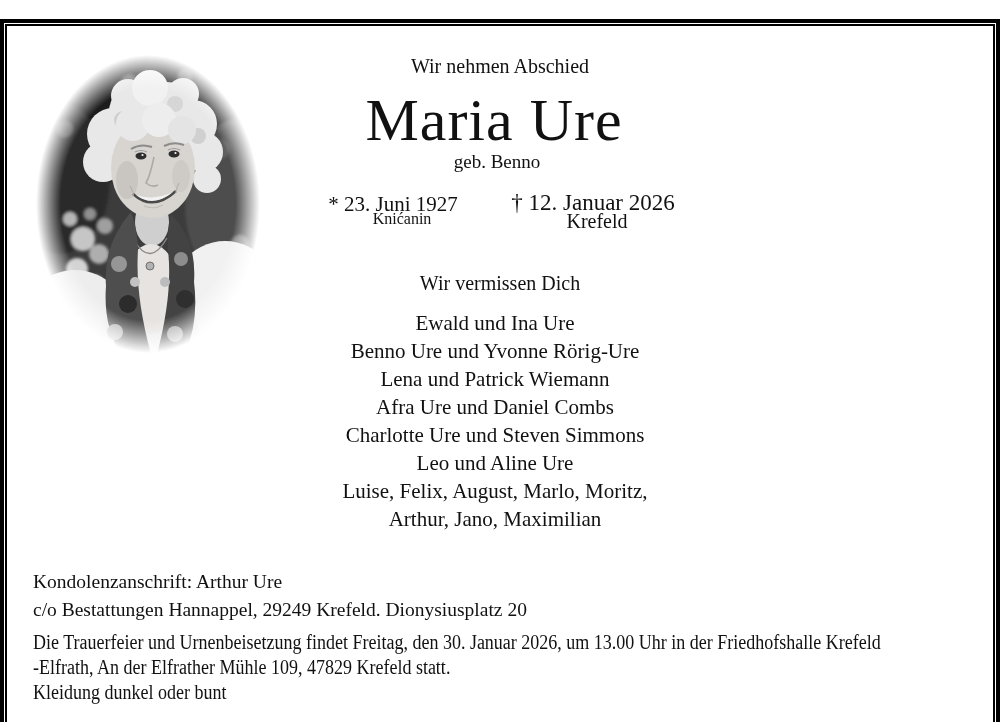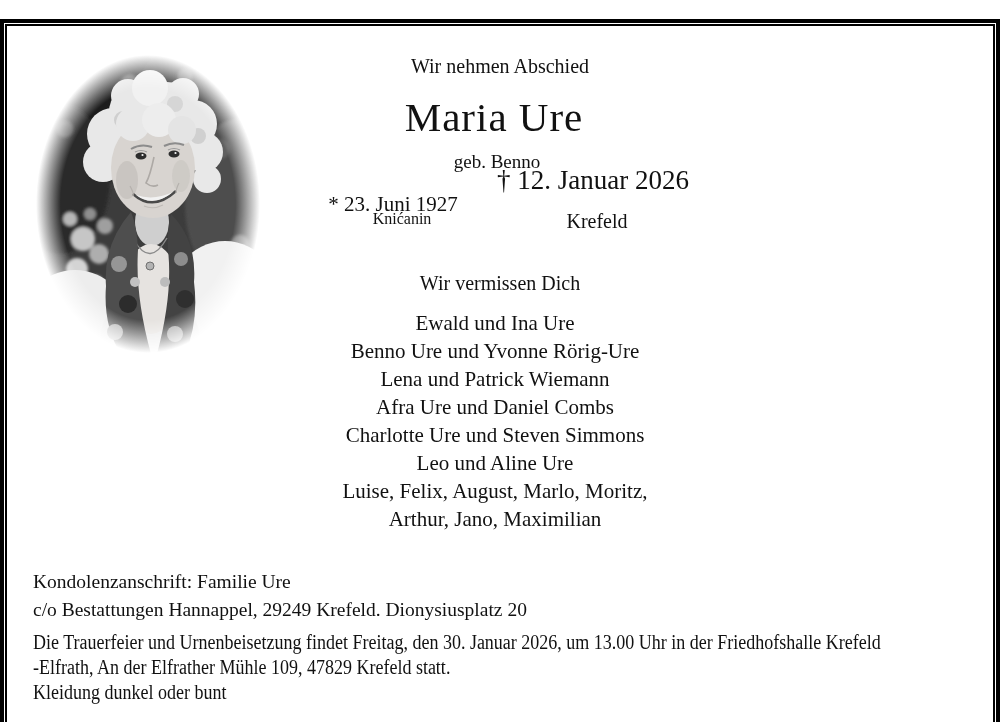--- a/index.html
+++ b/index.html
@@ -12,24 +12,24 @@
     overflow:hidden;
     box-shadow:
       inset 0 0 0 4px #000,
       inset 0 0 0 5px #fff,
       inset 0 0 0 7px #000;
     margin-top: 19px;
   }
   .abs{position:absolute;white-space:nowrap;}
   .cx{transform:translateX(-50%);}
   .farewell{left:500px;top:36px;font-size:20px;}
-  .deceased-name{left:494px;top:74px;font-size:41px;margin:0;font-weight:normal;letter-spacing:1px;}
+  .deceased-name{left:494px;top:67px;font-size:60px;margin:0;font-weight:normal;letter-spacing:1px;}
   .maiden{left:497px;top:132px;font-size:19px;}
   .birth-date{left:393px;top:173px;font-size:21px;}
-  .death-date{left:593px;top:146px;font-size:27px;}
+  .death-date{left:593px;top:171px;font-size:23px;}
   .birth-place{left:402px;top:191px;font-size:16px;}
   .death-place{left:597px;top:191px;font-size:20px;}
   .missing{left:500px;top:253px;font-size:20px;}
   .mourners{left:495px;top:290px;text-align:center;font-size:21px;line-height:28px;}
   .condolence{left:33px;top:549px;font-size:19.5px;line-height:27.5px;}
   .funeral{left:33px;top:611px;font-size:20px;line-height:25px;transform:scaleX(0.9);transform-origin:0 0;}
   .photo{left:35px;top:35px;width:226px;height:300px;}
   .photo svg{display:block;}
 </style>
 </head>
@@ -162,21 +162,21 @@
     <div>Afra Ure und Daniel Combs</div>
     <div>Charlotte Ure und Steven Simmons</div>
     <div>Leo und Aline Ure</div>
     <div>Luise, Felix, August, Marlo, Moritz,</div>
     <div>Arthur, Jano, Maximilian</div>
   </div>
 
   <div class="abs cx missing">Wir vermissen Dich</div>
 
   <div class="abs condolence">
-    <div>Kondolenzanschrift: Familie Ure</div>
+    <div>Kondolenzanschrift: Arthur Ure</div>
     <div>c/o Bestattungen Hannappel, 29249 Krefeld. Dionysiusplatz 20</div>
   </div>
 
   <div class="abs funeral">
     <div>Die Trauerfeier und Urnenbeisetzung findet Freitag, den 30. Januar 2026, um 13.00 Uhr in der Friedhofshalle Krefeld</div>
     <div>-Elfrath, An der Elfrather Mühle 109, 47829 Krefeld statt.</div>
     <div>Kleidung dunkel oder bunt</div>
   </div>
 
 </div>

